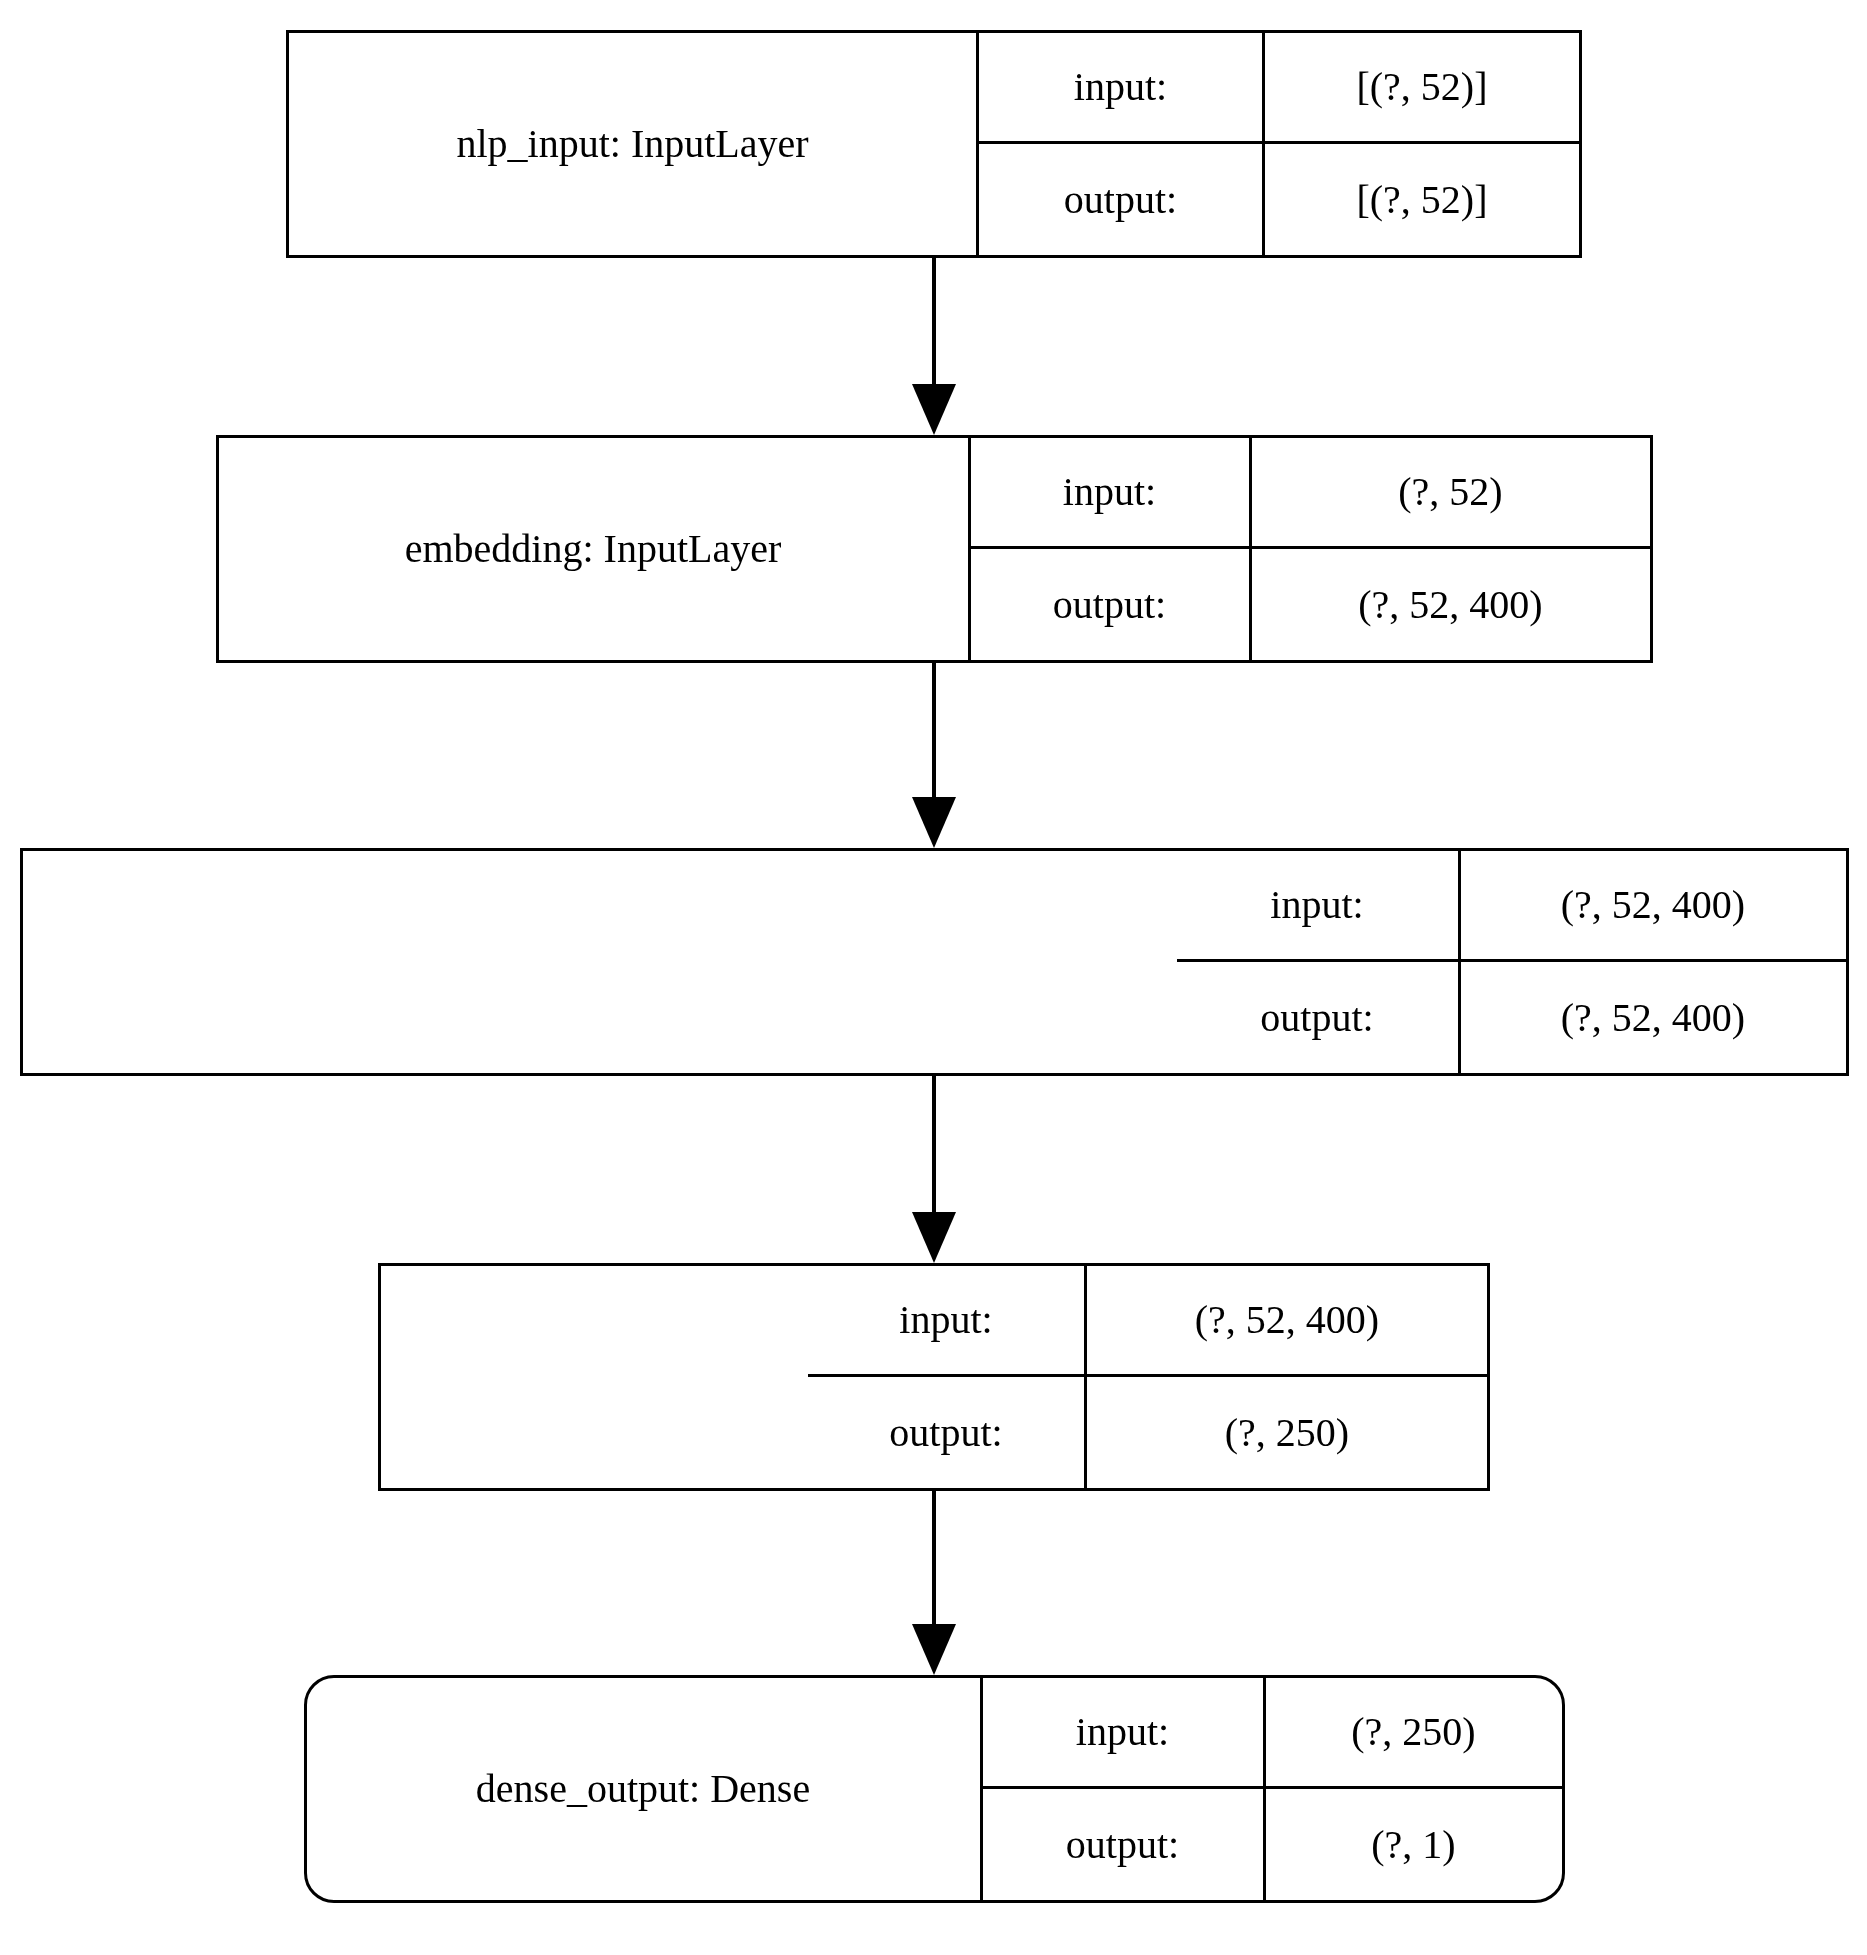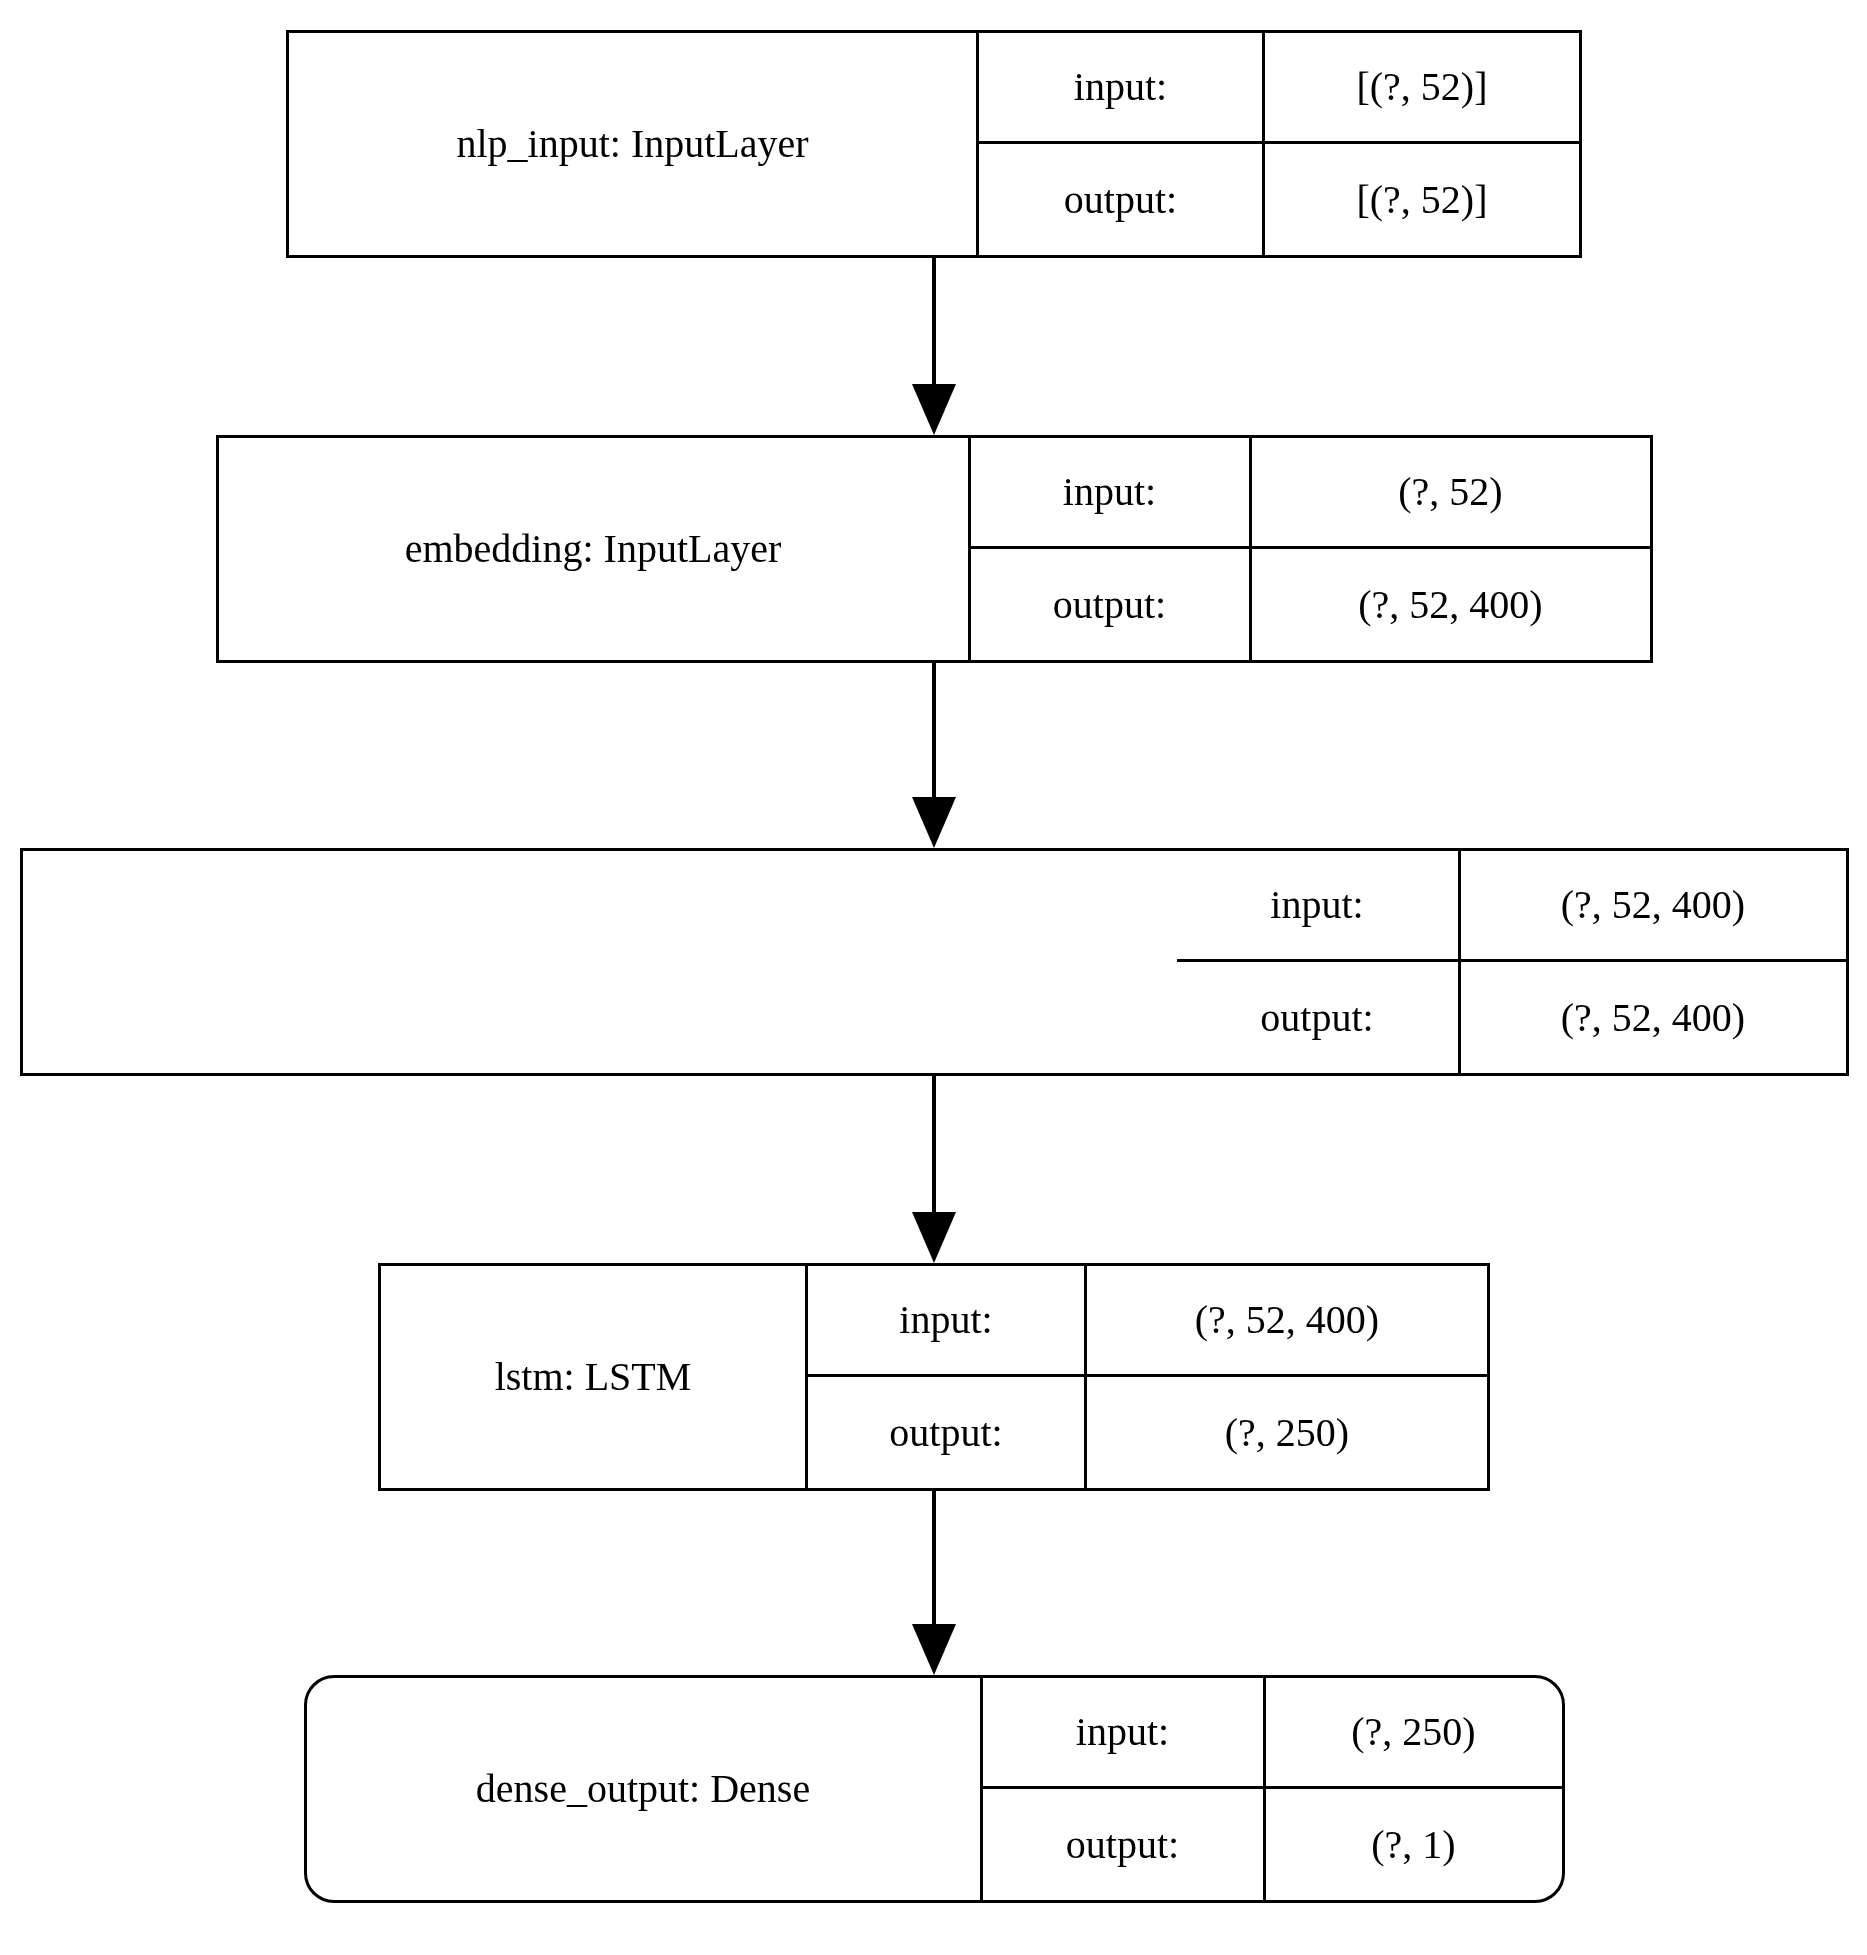--- a/index.html
+++ b/index.html
@@ -116,21 +116,20 @@
     <div class="cell lbl r2">output:</div>
     <div class="cell val r2">(?, 52, 400)</div>
   </div>
 
   <div class="arrow a3">
     <div class="shaft"></div>
     <div class="head"></div>
   </div>
 
   <div class="node n4">
-    <div class="cell name">lstm: LSTM</div>
     <div class="cell lbl r1">input:</div>
     <div class="cell val r1">(?, 52, 400)</div>
     <div class="cell lbl r2">output:</div>
     <div class="cell val r2">(?, 250)</div>
   </div>
 
   <div class="arrow a4">
     <div class="shaft"></div>
     <div class="head"></div>
   </div>

